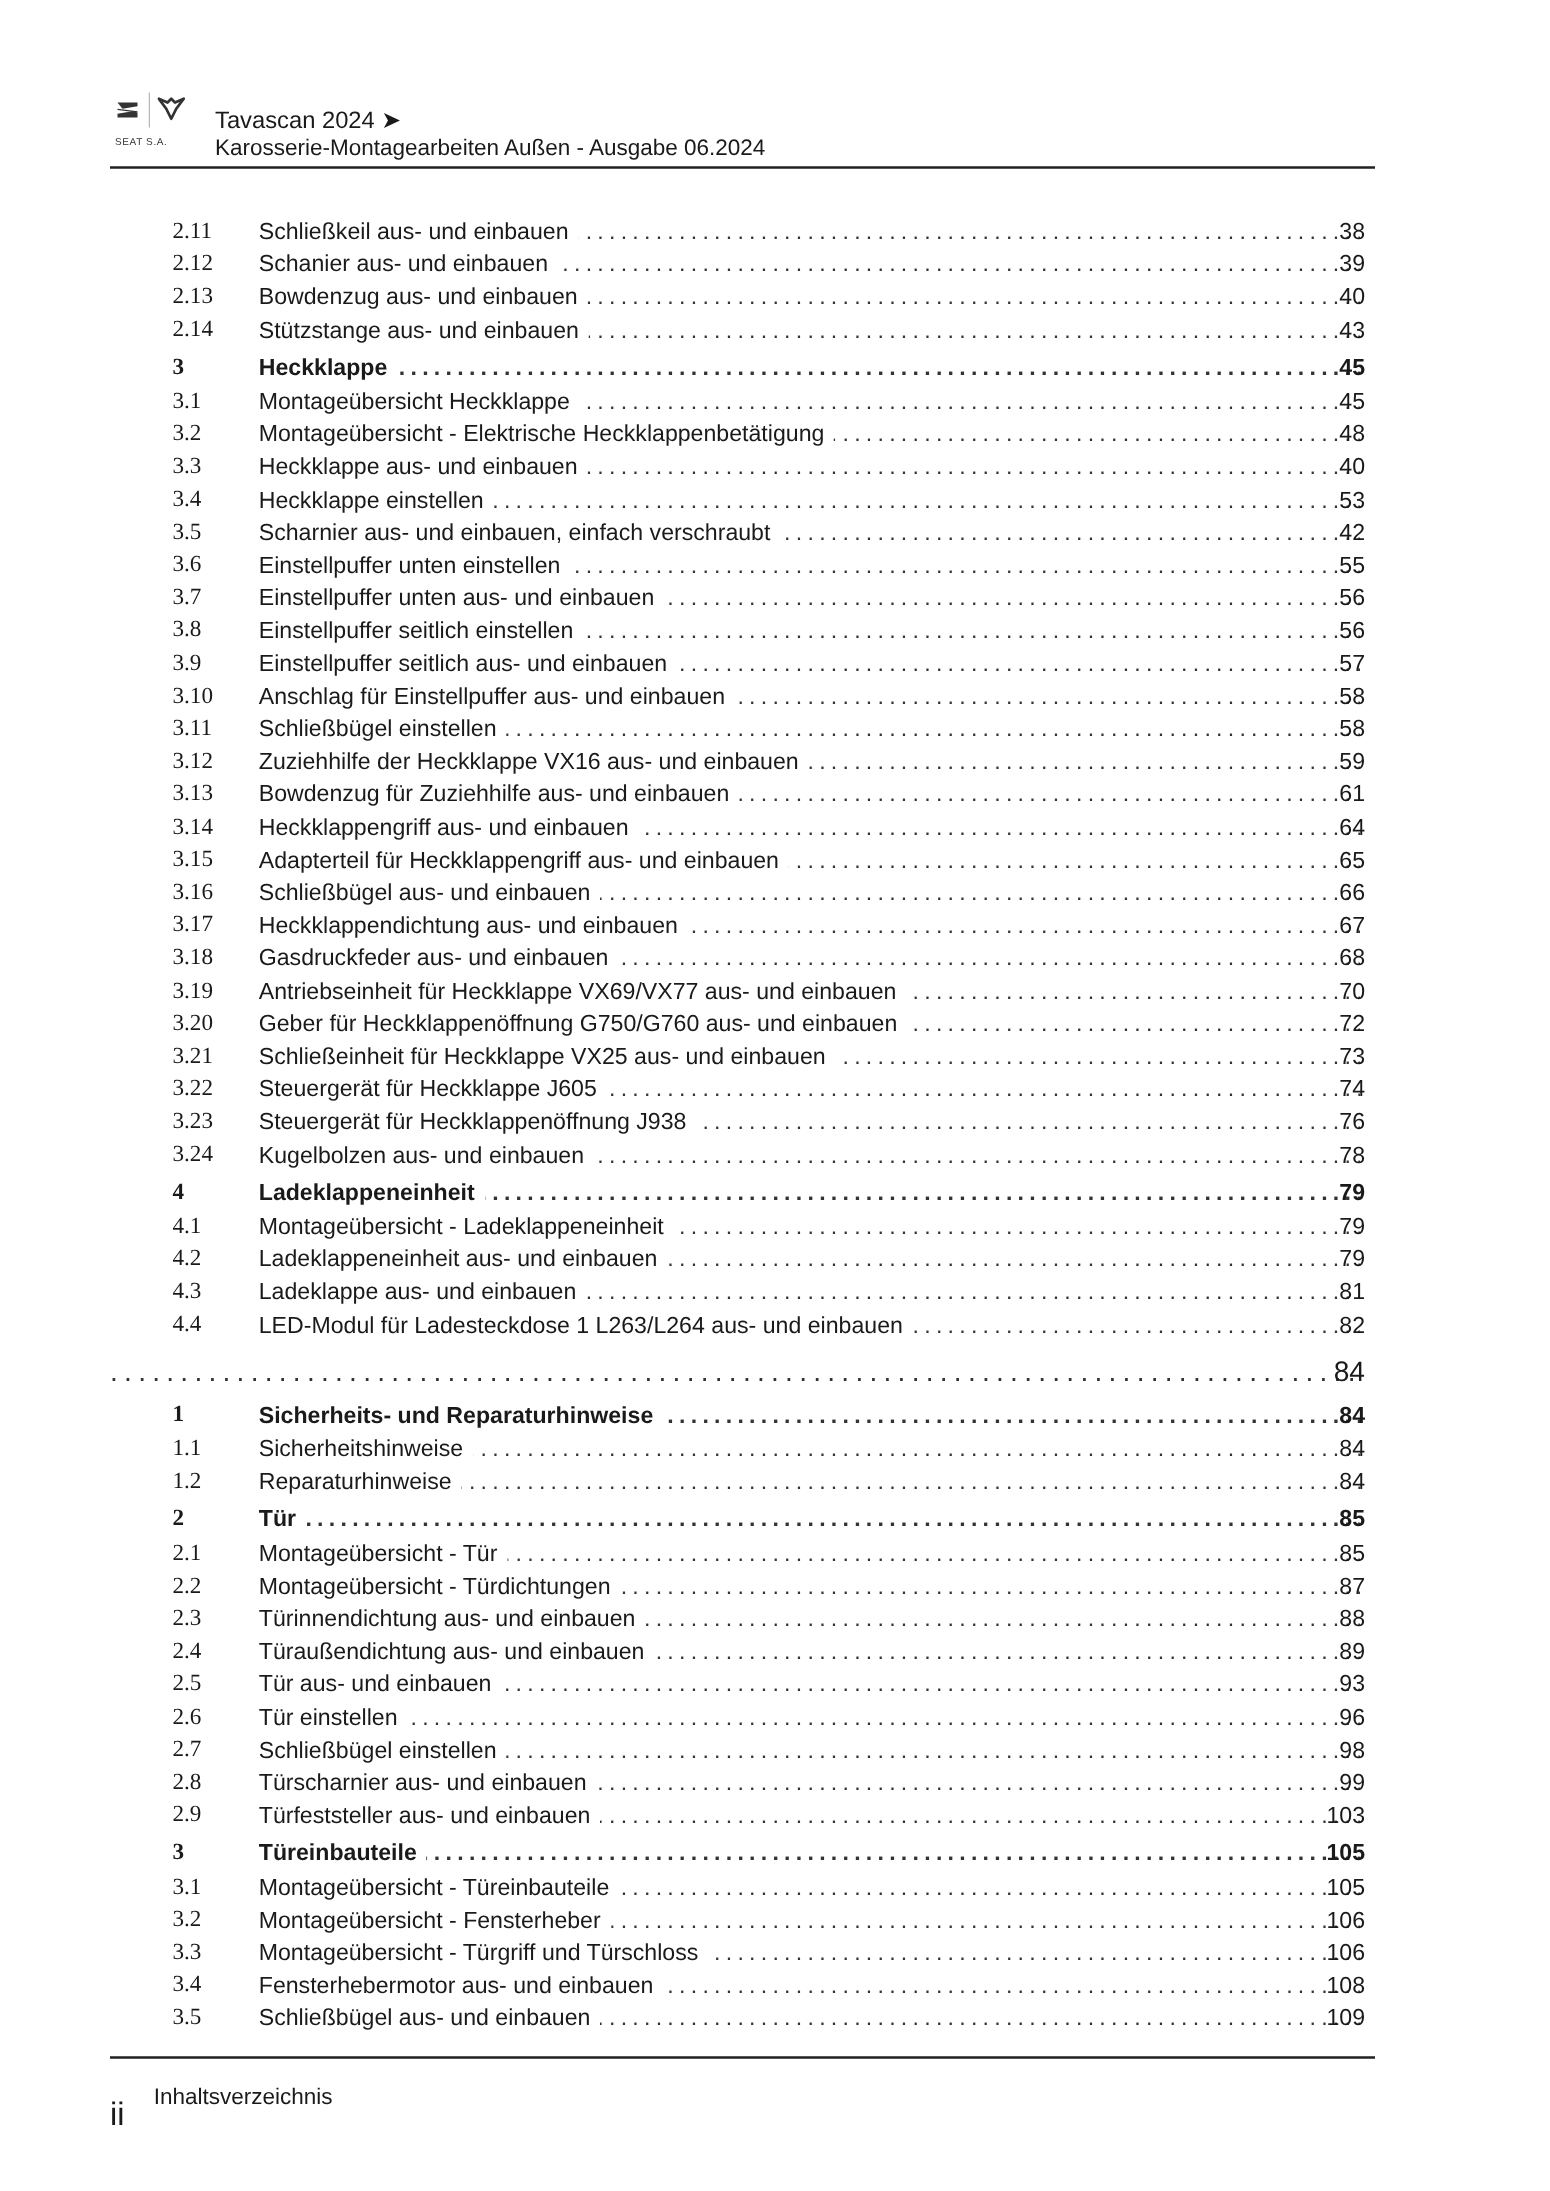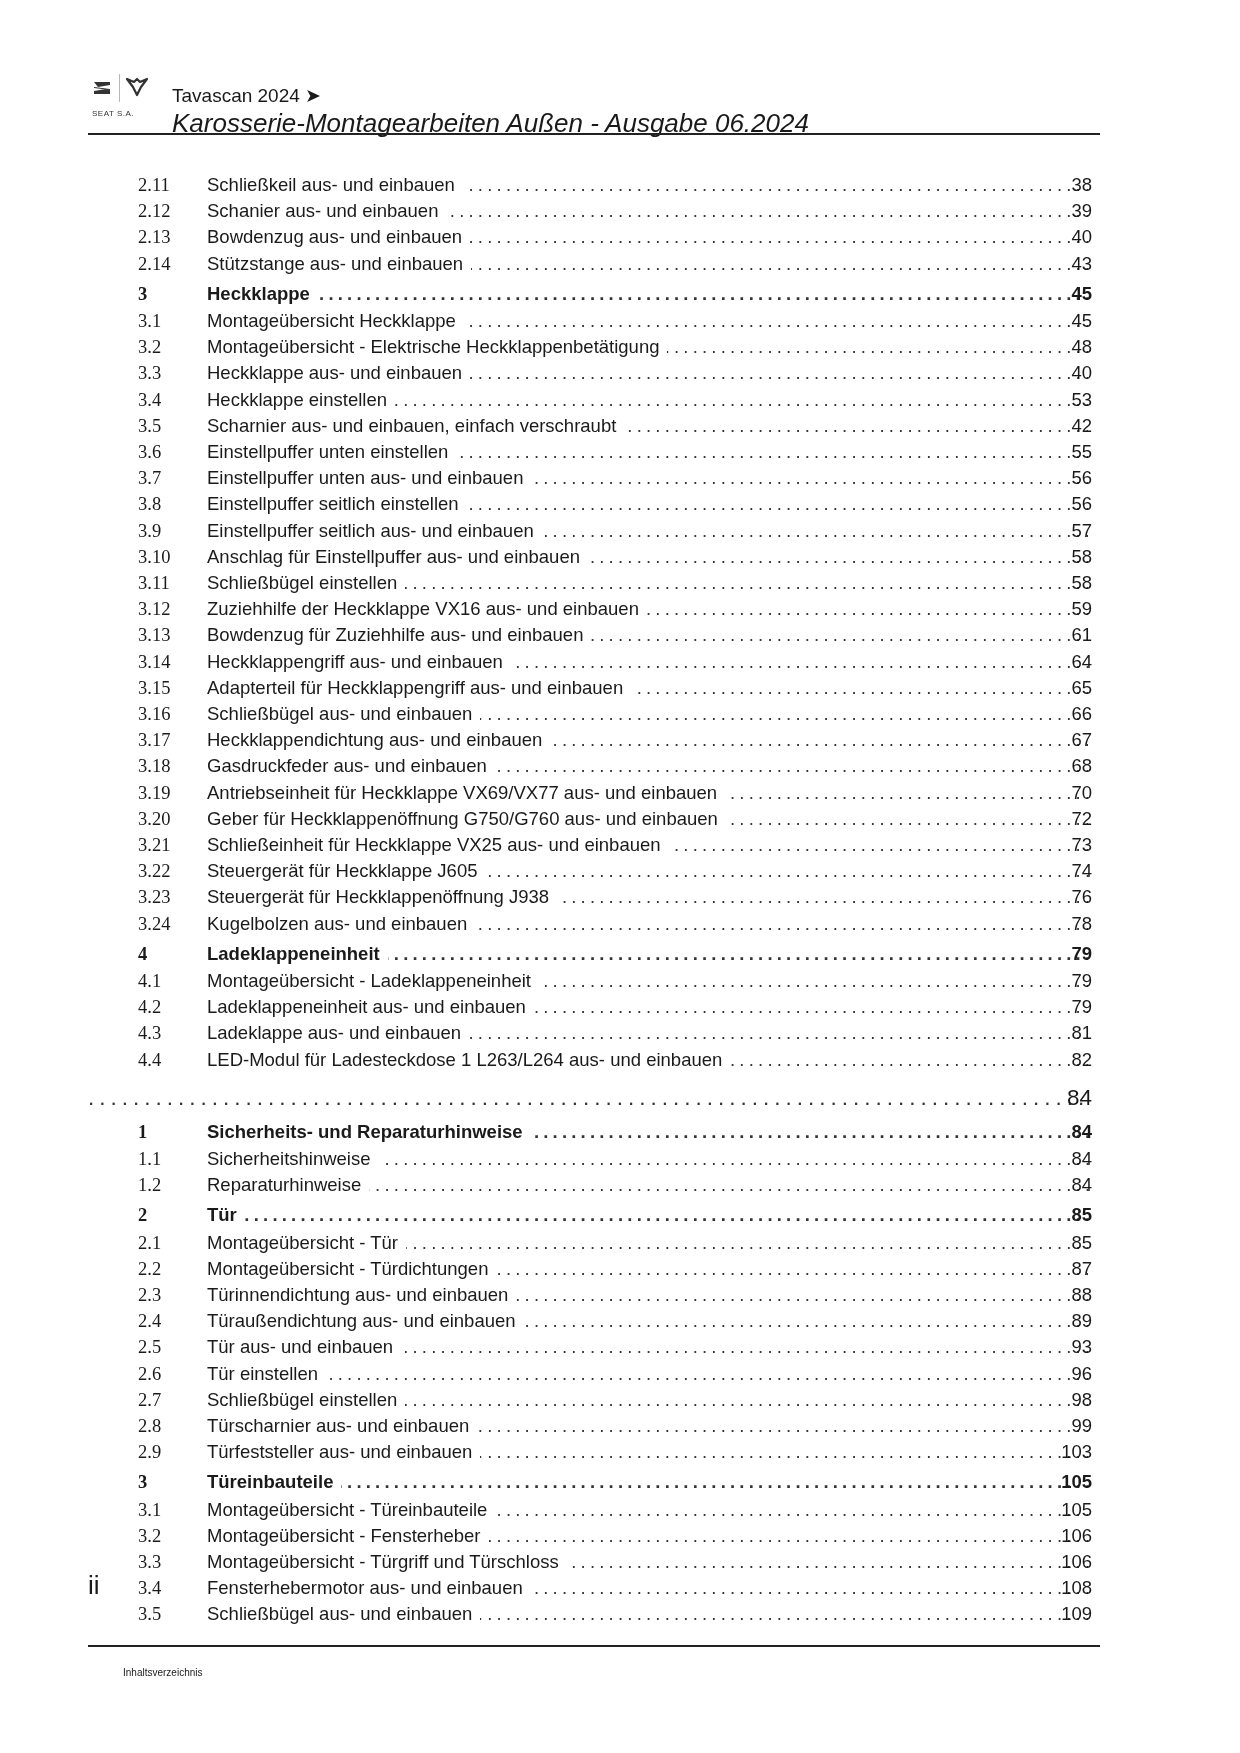--- a/index.html
+++ b/index.html
@@ -4,38 +4,38 @@
 <style>
   html, body { margin: 0; padding: 0; background: #ffffff; }
   body { width: 1240px; height: 1753px; position: relative; overflow: hidden;
          font-family: "Liberation Sans", sans-serif; color: #1a1a1a; }
   .header { position: absolute; left: 88px; top: 72px; width: 1012px; height: 62px; }
   .logo-seat { position: absolute; left: 4px; top: 6px; width: 20px; height: 20px; }
   .logo-divider { position: absolute; left: 31px; top: 2px; width: 1px; height: 28px; background: #b8b8b8; }
   .logo-cupra { position: absolute; left: 38px; top: 4px; width: 22px; height: 22px; }
   .logo-text { position: absolute; left: 4px; top: 37px; font-size: 8px; letter-spacing: 0.5px; color: #333; }
   .header-title { position: absolute; left: 84px; top: 12px; font-size: 19px; }
-  .header-sub { position: absolute; left: 84px; top: 36px; font-size: 26px; font-style: italic; }
+  .header-sub { position: absolute; left: 84px; top: 36px; font-size: 18px; }
   .header-rule { position: absolute; left: 88px; top: 133px; width: 1012px; height: 2px; background: #222; }
 
   .toc { position: absolute; left: 0; top: 172px; width: 1240px; }
   .row { position: absolute; height: 26px; font-size: 18.5px; line-height: 26px; white-space: nowrap; }
   .row .num { position: absolute; left: 138px; font-family: Liberation Serif, serif; }
   .row .title { position: absolute; left: 207px; background: #fff; padding-right: 8px; }
   .row .leader { position: absolute; left: 207px; right: 152px; top: 0; overflow: hidden;
                  letter-spacing: 4.2px; color: #333; text-align: right; }
   .row .page { position: absolute; right: 148px; text-align: left; }
   .row.section { font-weight: bold; font-size: 18.5px; }
   .row.chapter { font-size: 22.5px; line-height: 30px; height: 30px; }
   .row.chapter .title { left: 88px; }
   .row.chapter .leader { left: 88px; letter-spacing: 5px; }
 
   .footer-rule { position: absolute; left: 88px; top: 1645px; width: 1012px; height: 2px; background: #222; }
-  .footer-page { position: absolute; left: 88px; top: 1570px; font-size: 26px; }
-  .footer-label { position: absolute; left: 123px; top: 1667px; font-size: 10px; }
+  .footer-page { position: absolute; left: 88px; top: 1676px; font-size: 26px; }
+  .footer-label { position: absolute; left: 123px; top: 1667px; font-size: 18px; }
 </style>
 </head>
 <body>
 
 <div class="header">
   <svg class="logo-seat" viewBox="0 0 20 20">
     <path d="M2 4 L18 4 L18 7 L6 9 Z" fill="#333"></path>
     <path d="M2 9 L18 11 L18 12 L2 10 Z" fill="#333"></path>
     <path d="M2 13 L14 11 L18 12 L18 16 L2 16 Z" fill="#333"></path>
   </svg>

